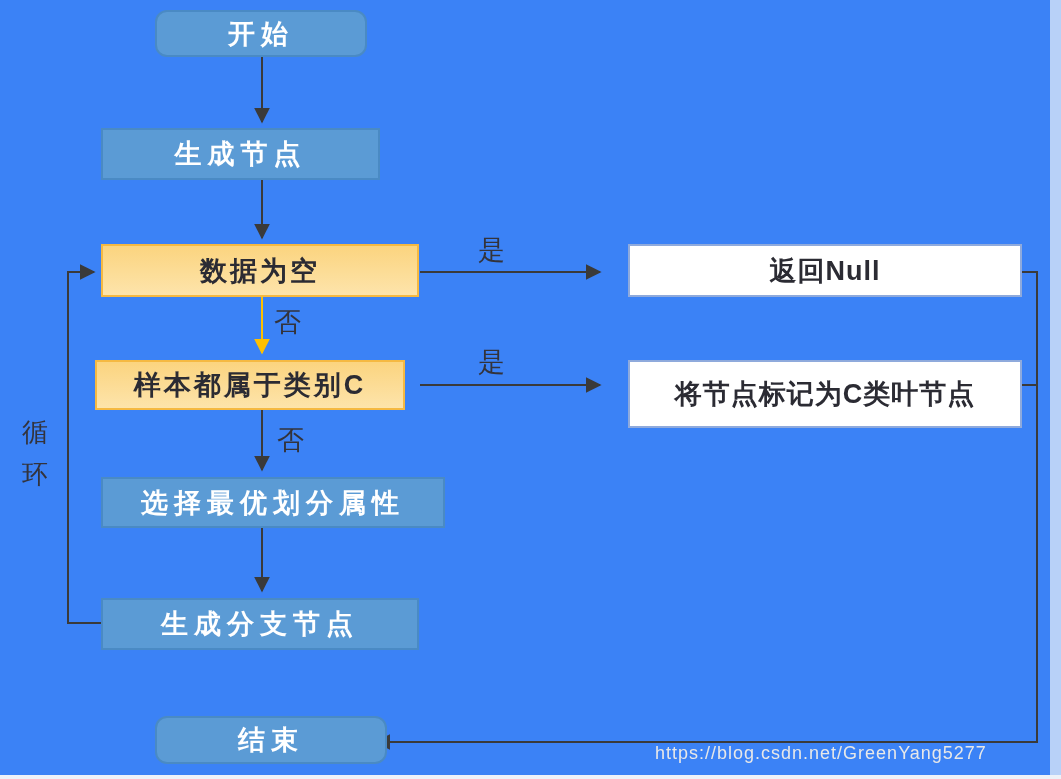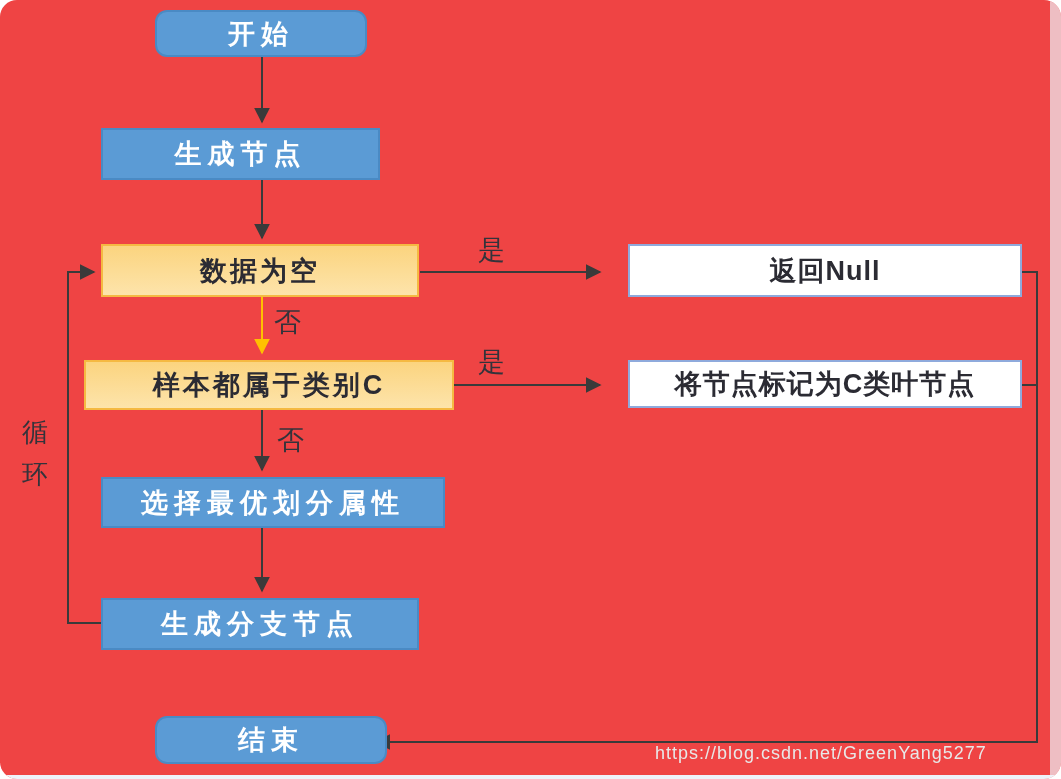--- a/index.html
+++ b/index.html
@@ -13,23 +13,22 @@
     --no-arrow-color:#ffc000;
     --node-text-dark:#2b2b33;
     --watermark-color:#e8e8e8;
     --edge-strip:#eef2f9;
   }
   html,body{margin:0;padding:0;background:#ffffff;}
   body{font-family:"Liberation Sans", sans-serif;}
   .canvas{
     position:relative;
     width:1061px;height:779px;
-    background:#ef4444;
+    background:#3b82f6;
     overflow:hidden;
-    border-radius:17px;
   }
   .connectors{position:absolute;left:0;top:0;width:1061px;height:779px;}
   .edge{stroke:var(--arrow-color);stroke-width:2;fill:none;}
   .edge-no{stroke:var(--no-arrow-color);stroke-width:2;fill:none;}
   .head-black{fill:var(--arrow-color);}
   .head-orange{fill:var(--no-arrow-color);}
   .node{
     position:absolute;
     display:flex;align-items:center;justify-content:center;
     box-sizing:border-box;
@@ -133,23 +132,23 @@
   </svg>
 
   <div class="node proc rounded" style="left:155px;top:10px;width:212px;height:47px;">开始</div>
 
   <div class="node proc" style="left:101px;top:128px;width:279px;height:52px;">生成节点</div>
 
   <div class="node decision" style="left:101px;top:244px;width:318px;height:53px;">数据为空</div>
 
   <div class="node result" style="left:608px;top:244px;width:394px;height:53px;">返回Null</div>
 
-  <div class="node decision" style="left:84px;top:360px;width:370px;height:50px;">样本都属于类别C</div>
+  <div class="node decision" style="left:95px;top:360px;width:310px;height:50px;">样本都属于类别C</div>
 
-  <div class="node result" style="left:608px;top:360px;width:394px;height:48px;">将节点标记为C类叶节点</div>
+  <div class="node result" style="left:608px;top:360px;width:394px;height:68px;">将节点标记为C类叶节点</div>
 
   <div class="node proc" style="left:101px;top:477px;width:344px;height:51px;">选择最优划分属性</div>
 
   <div class="node proc" style="left:101px;top:598px;width:318px;height:52px;">生成分支节点</div>
 
   <div class="node proc rounded" style="left:155px;top:716px;width:232px;height:48px;">结束</div>
 
   <span class="edge-label" style="left:478px;top:236px;">是</span>
 
   <span class="edge-label" style="left:478px;top:348px;">是</span>

